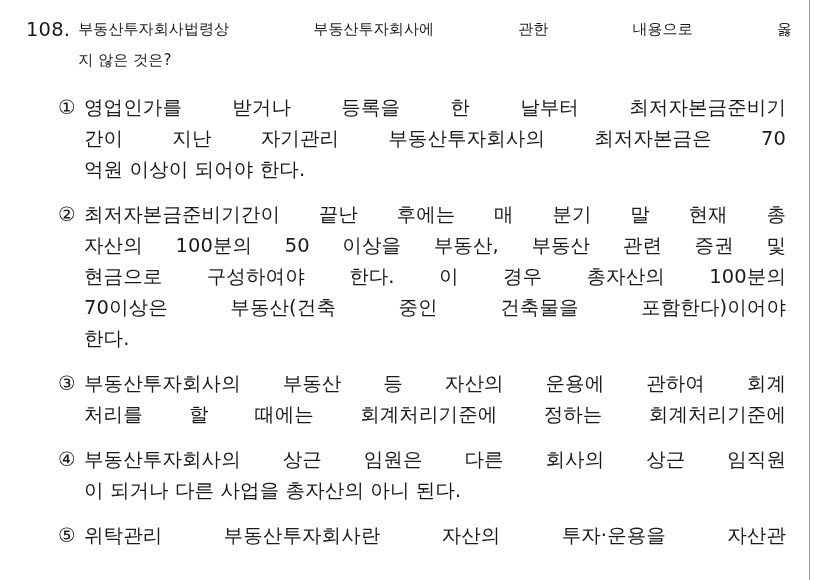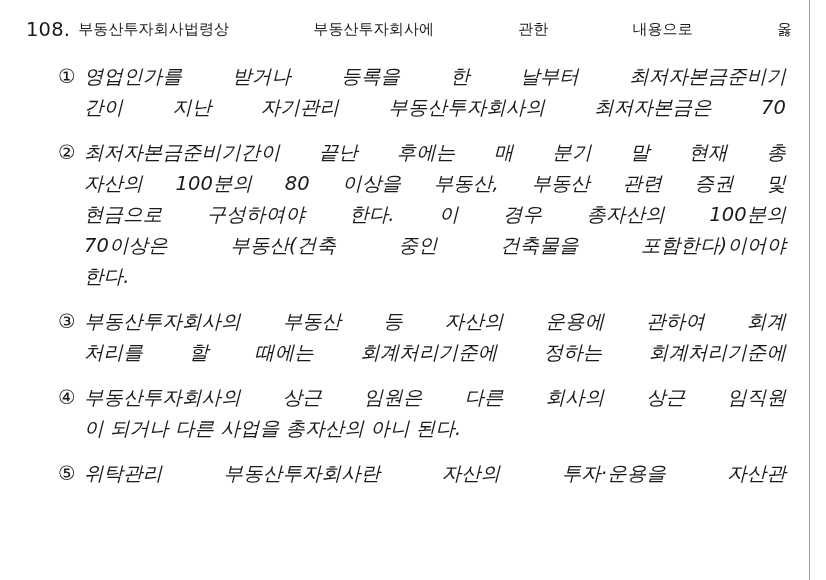--- a/index.html
+++ b/index.html
@@ -82,57 +82,58 @@
   }
   .choice-body {
     flex: 1 1 auto;
     font-size: 19.5px;
     line-height: 31px;
     letter-spacing: 0.1px;
   }
   .choice-body .ln {
     display: block;
     white-space: nowrap;
-    font-style: italic;
   }
   .choice-body .ln.just {
     text-align: justify;
     text-align-last: justify;
     white-space: normal;
   }
 </style>
 </head>
 <body>
 
 <div class="page">
 
   <div class="page-edge-rule"></div>
 
   <div class="question">
     <div class="q-number">108.</div>
     <div class="q-text">
       <span class="ln just">부동산투자회사법령상 부동산투자회사에 관한 내용으로 옳</span>
+      <span class="ln">지 않은 것은?</span>
     </div>
   </div>
 
   <div class="choices">
 
     <div class="choice">
       <div class="choice-marker">①</div>
       <div class="choice-body">
         <span class="ln just">영업인가를 받거나 등록을 한 날부터 최저자본금준비기</span>
         <span class="ln just">간이 지난 자기관리 부동산투자회사의 최저자본금은 70</span>
+        <span class="ln">억원 이상이 되어야 한다.</span>
       </div>
     </div>
 
     <div class="choice">
       <div class="choice-marker">②</div>
       <div class="choice-body">
         <span class="ln just">최저자본금준비기간이 끝난 후에는 매 분기 말 현재 총</span>
-        <span class="ln just">자산의 100분의 80 이상을 부동산, 부동산 관련 증권 및</span>
+        <span class="ln just">자산의 100분의 50 이상을 부동산, 부동산 관련 증권 및</span>
         <span class="ln just">현금으로 구성하여야 한다. 이 경우 총자산의 100분의</span>
         <span class="ln just">70이상은 부동산(건축 중인 건축물을 포함한다)이어야</span>
         <span class="ln">한다.</span>
       </div>
     </div>
 
     <div class="choice">
       <div class="choice-marker">③</div>
       <div class="choice-body">
         <span class="ln just">부동산투자회사의 부동산 등 자산의 운용에 관하여 회계</span>

